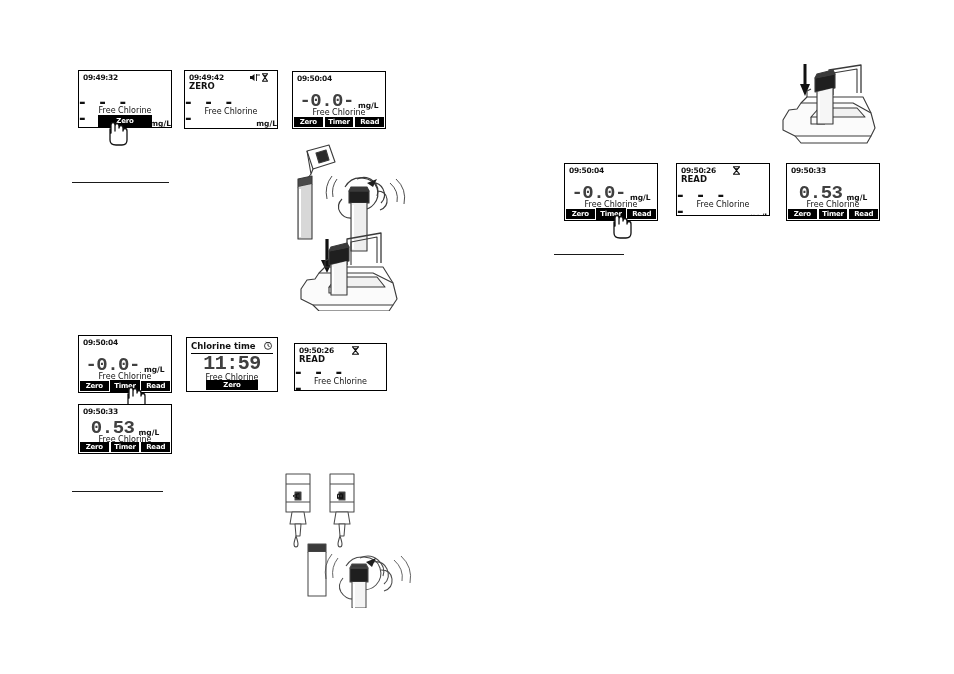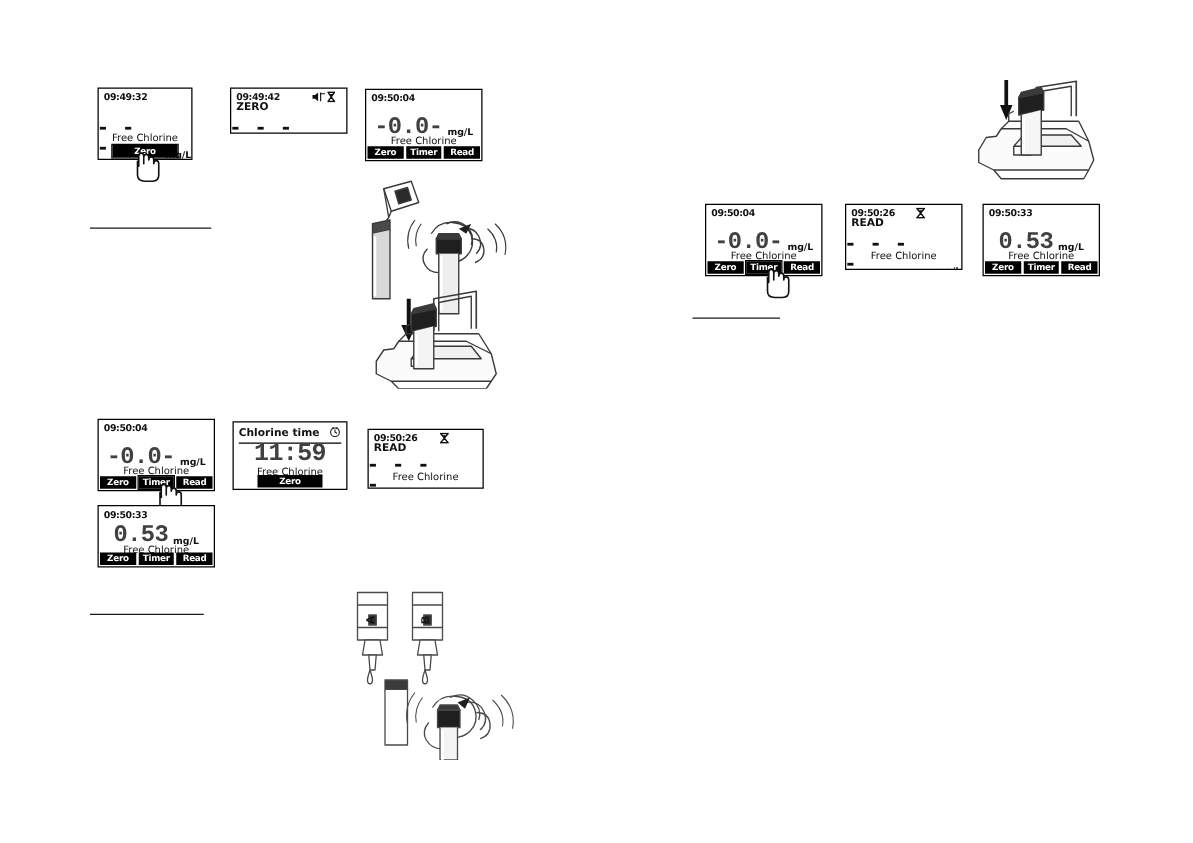--- a/index.html
+++ b/index.html
@@ -99,42 +99,42 @@
 </style>
 </head>
 <body>
 
 <div class="page">
 
   <div class="hrule" style="left:72px;top:182px;width:97px;"></div>
   <div class="hrule" style="left:72px;top:491px;width:91px;"></div>
   <div class="hrule" style="left:554px;top:254px;width:70px;"></div>
 
-  <div class="lcd" style="left:78px;top:70px;width:76px;height:58px;">
+  <div class="lcd" style="left:78px;top:70px;width:94px;height:58px;">
     <div class="lcd-inner">
       <div class="lcd-time">09:49:32</div>
       <div class="lcd-value-row" style="top:26px;">
         <span class="lcd-dashes">- - - -</span>
         <span class="lcd-unit">mg/L</span>
       </div>
       <div class="lcd-param" style="top:35px;">Free Chlorine</div>
       <div class="lcd-softkeys">
         <div class="softkey single pressed">Zero</div>
       </div>
     </div>
   </div>
   <div class="hand" style="left:104px;top:119px;">
     <svg viewBox="0 0 26 28">
       <path d="M6 10 L6 21 Q6 26 12 26 L18 26 Q23 26 23 21 L23 12 Q23 9.5 21 9.5 Q19 9.5 19 12
                L19 9 Q19 6.5 17 6.5 Q15 6.5 15 9 L15 7 Q15 4.5 13 4.5 Q11 4.5 11 7 L11 12
                L11 6 Q11 3.5 9 3.5 Q7 3.5 7 6 L7 14 Z" fill="#ffffff" stroke="#111111" stroke-width="1.3" stroke-linejoin="round"></path>
     </svg>
   </div>
 
-  <div class="lcd" style="left:184px;top:70px;width:94px;height:37px;text-decoration:underline;">
+  <div class="lcd" style="left:184px;top:70px;width:94px;height:59px;text-decoration:underline;">
     <div class="lcd-inner">
       <div class="lcd-time">09:49:42</div>
       <div class="lcd-icons">
         <svg width="22" height="9" viewBox="0 0 22 9">
           <path d="M1 3 L3 3 L5.5 1 L5.5 8 L3 6 L1 6 Z" fill="#111"></path>
           <path d="M7 2 h2 M7.5 1 v7 M9 2 h2" stroke="#111" stroke-width="0.9" fill="none"></path>
           <path d="M13 0.8 h6 M13 8.2 h6 M13.4 0.8 L16 4.5 L13.4 8.2 M18.6 0.8 L16 4.5 L18.6 8.2" stroke="#111" stroke-width="1.1" fill="none"></path>
           <path d="M14 2.2 h4 L16 4.3 Z" fill="#111"></path>
         </svg>
       </div>

